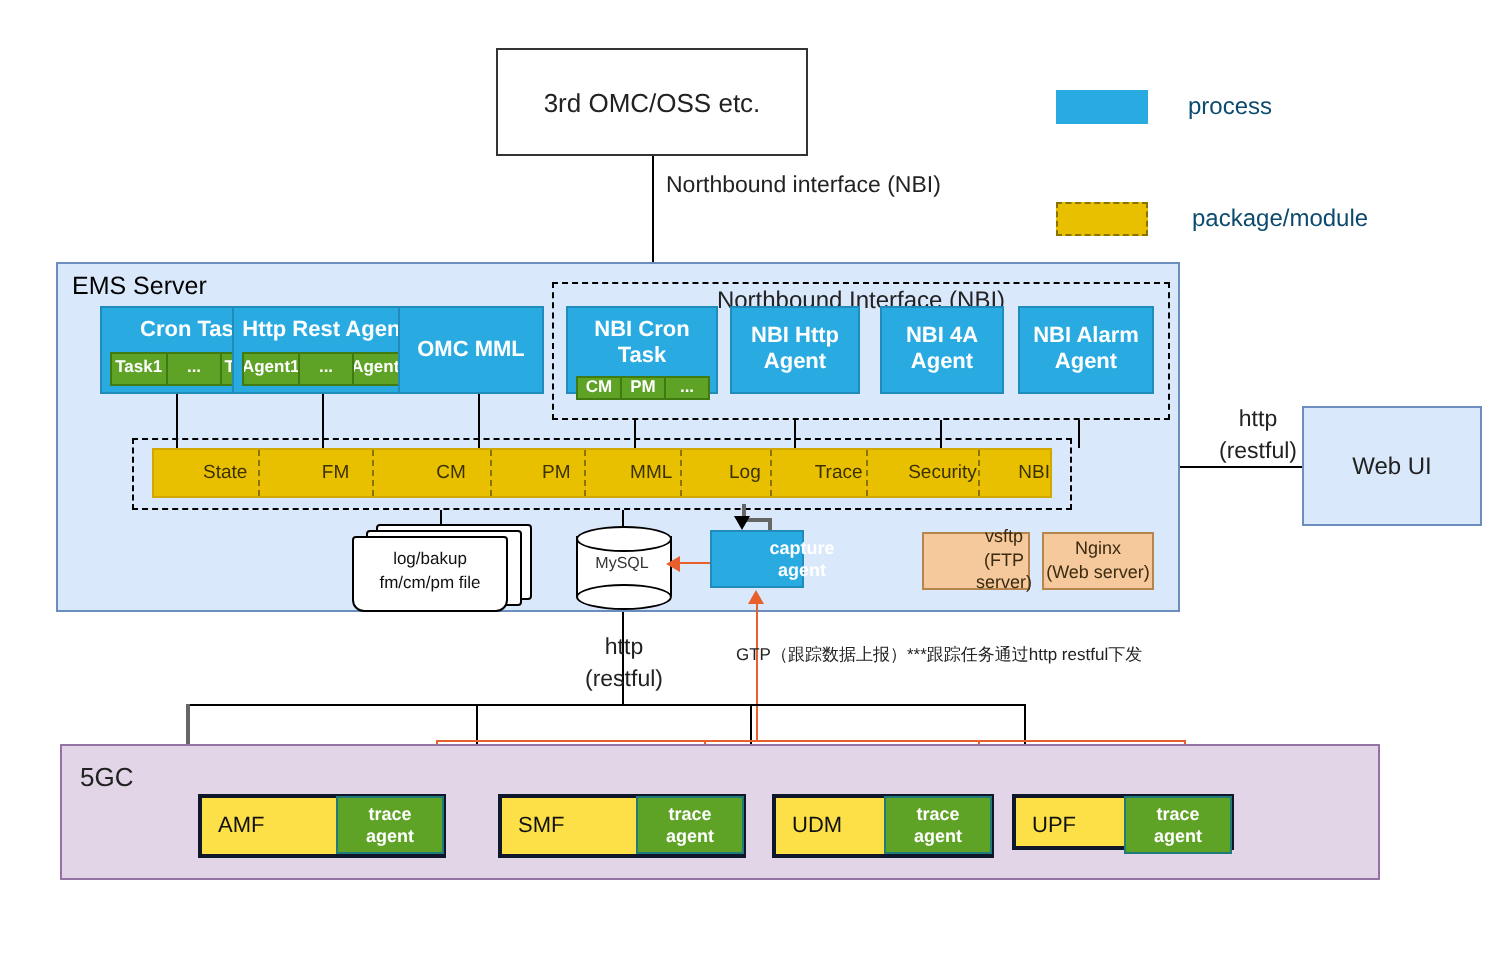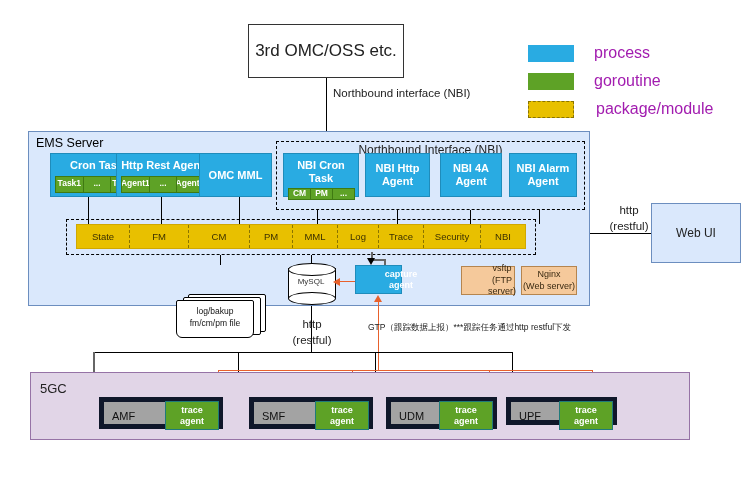--- a/index.html
+++ b/index.html
@@ -18,28 +18,28 @@
   .hline{position:absolute;height:0;border-top:1px solid #000;}
   .vline{position:absolute;width:0;border-left:1px solid #000;}
   .hline-o{position:absolute;height:0;border-top:1px solid #e8612c;}
   .vline-o{position:absolute;width:0;border-left:1px solid #e8612c;}
   .vline-g{position:absolute;width:0;border-left:2px solid #666;}
 
   
   #omc-box{
     left:248px;top:24px;width:156px;height:54px;
     background:#fff;border:1px solid #333;
-    font-size:17px;color:#222;
+    font-size:13px;color:#222;
   }
 
   
   #legend{left:528px;top:38px;width:210px;height:80px;}
   .leg-row{position:absolute;left:0;height:18px;display:flex;align-items:center;}
   .leg-sw{width:46px;height:17px;display:inline-block;}
-  .leg-tx{margin-left:20px;font-size:16px;color:#a21caf;white-space:nowrap;}
+  .leg-tx{margin-left:20px;font-size:12px;color:#0c4a6e;white-space:nowrap;}
 
   
   #ems{
     left:28px;top:131px;width:562px;height:175px;
     background:#dae8fc;border:1px solid #6c8ebf;
   }
   #ems-title{left:36px;top:136px;font-size:12.5px;color:#000000;}
 
   
   #nbi-group{
@@ -73,25 +73,26 @@
   #mod-bar{
     left:76px;top:224px;width:450px;height:25px;
     background:#E8C000;border:1px solid #d0a800;
     display:flex;
   }
   .mod{
     border-right:1px dashed #8a7400;
     color:#3b3000;font-size:9.5px;
     display:flex;align-items:center;justify-content:center;
     white-space:nowrap;
+    padding-left:19px;
   }
   .mod:last-child{border-right:none;}
 
   
-  #docs{left:176px;top:262px;width:88px;height:32px;margin-top:32px;}
+  #docs{left:176px;top:262px;width:88px;height:32px;}
   .doc-sheet{
     position:absolute;background:#fff;border:1px solid #000;
     border-radius:2px;
   }
   #doc-label{
     position:absolute;left:0;top:4px;width:76px;
     font-size:8.5px;color:#111;text-align:center;line-height:1.45;
   }
 
   #mysql{left:288px;top:263px;width:46px;height:40px;}
@@ -132,21 +133,21 @@
     font-size:12px;color:#222;
   }
 
   
   #g5c{
     left:30px;top:372px;width:660px;height:68px;
     background:#E1D5E7;border:1px solid #9673A6;
   }
   #g5c-title{left:40px;top:381px;font-size:13px;color:#222;}
   .nf{
-    background:#a3a3a3;border:5px solid #0f172a;
+    background:#fde047;border:2px solid #0f172a;
     font-size:11px;color:#111;
     display:flex;align-items:flex-start;
   }
   .nf-name{padding:8px 0 0 8px;}
   .trace{
     position:absolute;top:-1px;right:-1px;width:52px;height:27px;
     background:#5EA226;border:1px solid #1f7a7a;
     color:#fff;font-size:9px;font-weight:bold;line-height:1.2;
   }
 
@@ -169,24 +170,20 @@
 <div class="vline" style="left:326px;top:78px;height:53px;"></div>
 
 <div class="lbl" style="left:333px;top:86px;">
   <div>Northbound interface (NBI)</div>
 </div>
 
 <div class="abs" id="legend">
   <div class="leg-row" style="top:6px;">
     <span class="leg-sw" style="background:#29ABE2;"></span>
     <span class="leg-tx">process</span>
-  </div>
-  <div class="leg-row" style="top:34px;">
-    <span class="leg-sw" style="background:#5EA226;"></span>
-    <span class="leg-tx">goroutine</span>
   </div>
   <div class="leg-row" style="top:62px;">
     <span class="leg-sw" style="background:#E8C000;border:1.4px dashed #8a7400;box-sizing:border-box;"></span>
     <span class="leg-tx" style="margin-left:22px;">package/module</span>
   </div>
 </div>
 
 <div class="abs" id="ems"></div>
 <div class="abs" id="ems-title">EMS Server</div>
 

